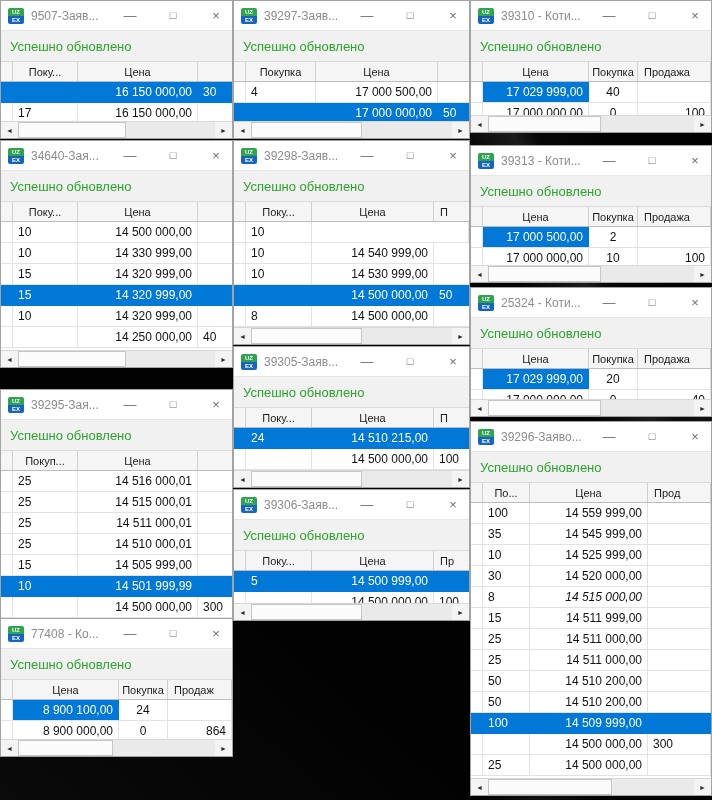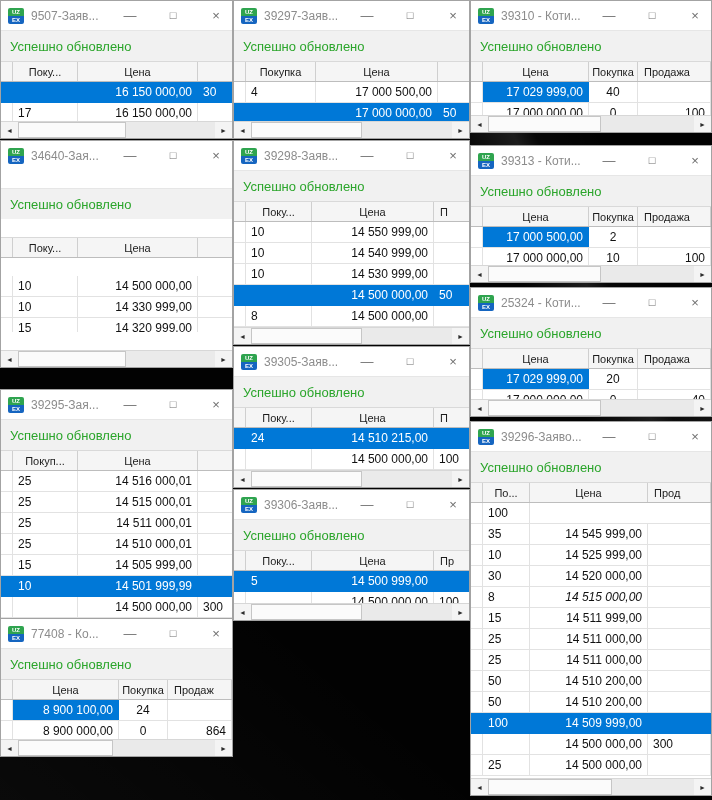--- a/index.html
+++ b/index.html
@@ -121,21 +121,21 @@
           <div class="tcell a-left last" style="width: 36px;"></div>
         </div>
       </div>
       <div class="hscroll">
         <div class="sarrow">◄</div>
         <div class="sthumb" style="width: 108px;"></div>
         <div class="strack"></div>
         <div class="sarrow">►</div>
       </div>
     </div>
-    <div class="window" style="left: 0px; top: 140px; width: 233px; height: 228px; gap: 18px;">
+    <div class="window" style="left: 0px; top: 140px; width: 233px; height: 228px;">
       <div class="titlebar">
         <div class="app-icon">
           <div class="ic-uz">UZ</div>
           <div class="ic-ex">EX</div>
         </div>
         <div class="title">34640-Зая...</div>
         <div class="controls">
           <div class="ctrl">—</div>
           <div class="ctrl maxi">□</div>
           <div class="ctrl">×</div>
@@ -373,21 +373,20 @@
       <div class="thead">
         <div class="th sel" style="width: 12px;"></div>
         <div class="th" style="width: 66px;">Поку...</div>
         <div class="th" style="width: 122px;">Цена</div>
         <div class="th last" style="width: 37px;">П</div>
       </div>
       <div class="tbody">
         <div class="trow">
           <div class="tcell" style="width: 12px; padding: 0px;"></div>
           <div class="tcell a-left" style="width: 66px;">10</div>
-          <div class="tcell a-right" style="width: 122px;">14 550 999,00</div>
           <div class="tcell a-left last" style="width: 37px;"></div>
         </div>
         <div class="trow">
           <div class="tcell" style="width: 12px; padding: 0px;"></div>
           <div class="tcell a-left" style="width: 66px;">10</div>
           <div class="tcell a-right" style="width: 122px;">14 540 999,00</div>
           <div class="tcell a-left last" style="width: 37px;"></div>
         </div>
         <div class="trow">
           <div class="tcell" style="width: 12px; padding: 0px;"></div>
@@ -649,20 +648,21 @@
       <div class="thead">
         <div class="th sel" style="width: 12px;"></div>
         <div class="th" style="width: 47px;">По...</div>
         <div class="th" style="width: 118px;">Цена</div>
         <div class="th last" style="width: 63px;">Прод</div>
       </div>
       <div class="tbody">
         <div class="trow">
           <div class="tcell" style="width: 12px; padding: 0px;"></div>
           <div class="tcell a-left" style="width: 47px;">100</div>
+          <div class="tcell a-right" style="width: 118px;">14 559 999,00</div>
           <div class="tcell a-left last" style="width: 63px;"></div>
         </div>
         <div class="trow">
           <div class="tcell" style="width: 12px; padding: 0px;"></div>
           <div class="tcell a-left" style="width: 47px;">35</div>
           <div class="tcell a-right" style="width: 118px;">14 545 999,00</div>
           <div class="tcell a-left last" style="width: 63px;"></div>
         </div>
         <div class="trow">
           <div class="tcell" style="width: 12px; padding: 0px;"></div>

